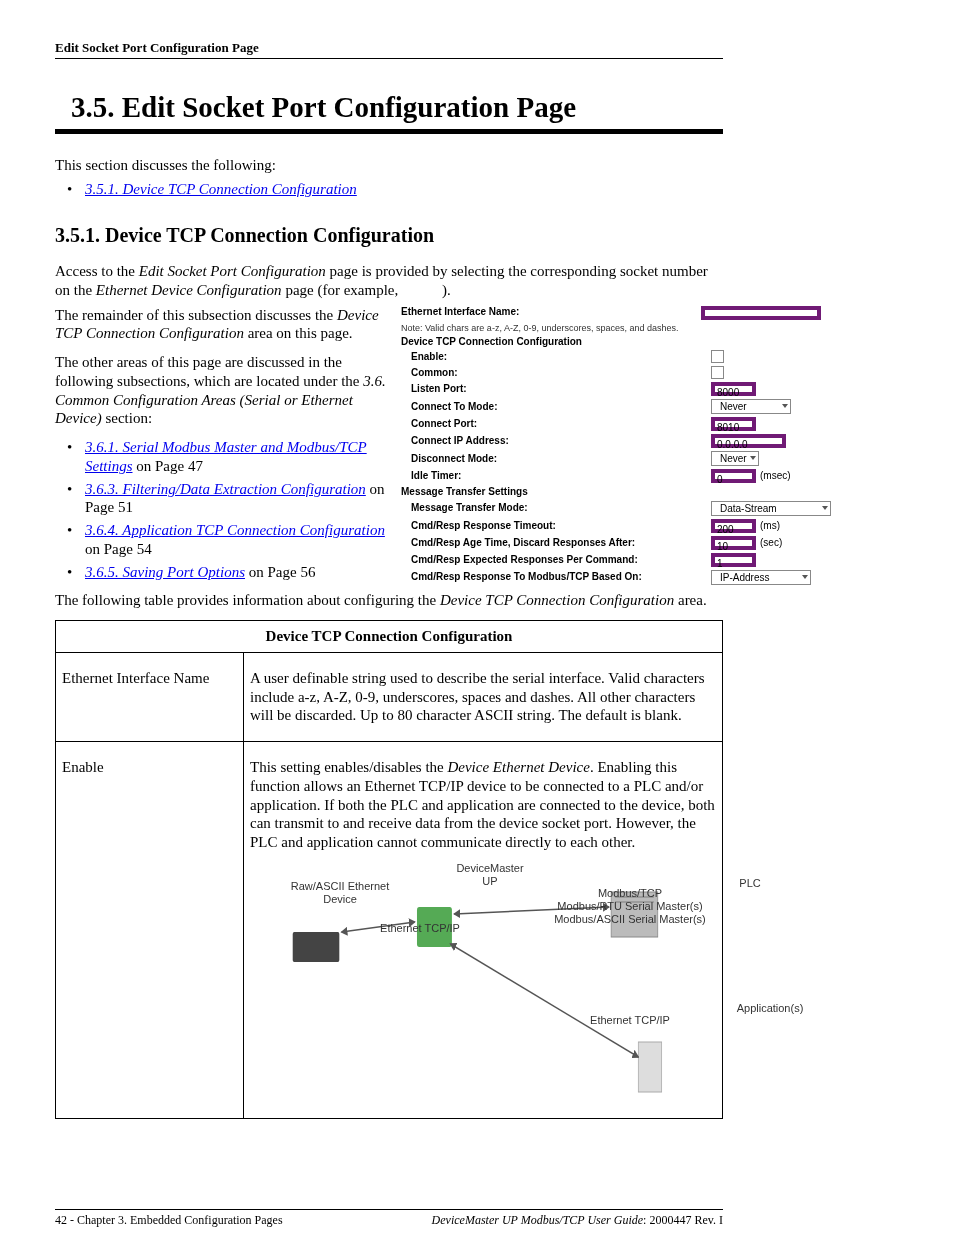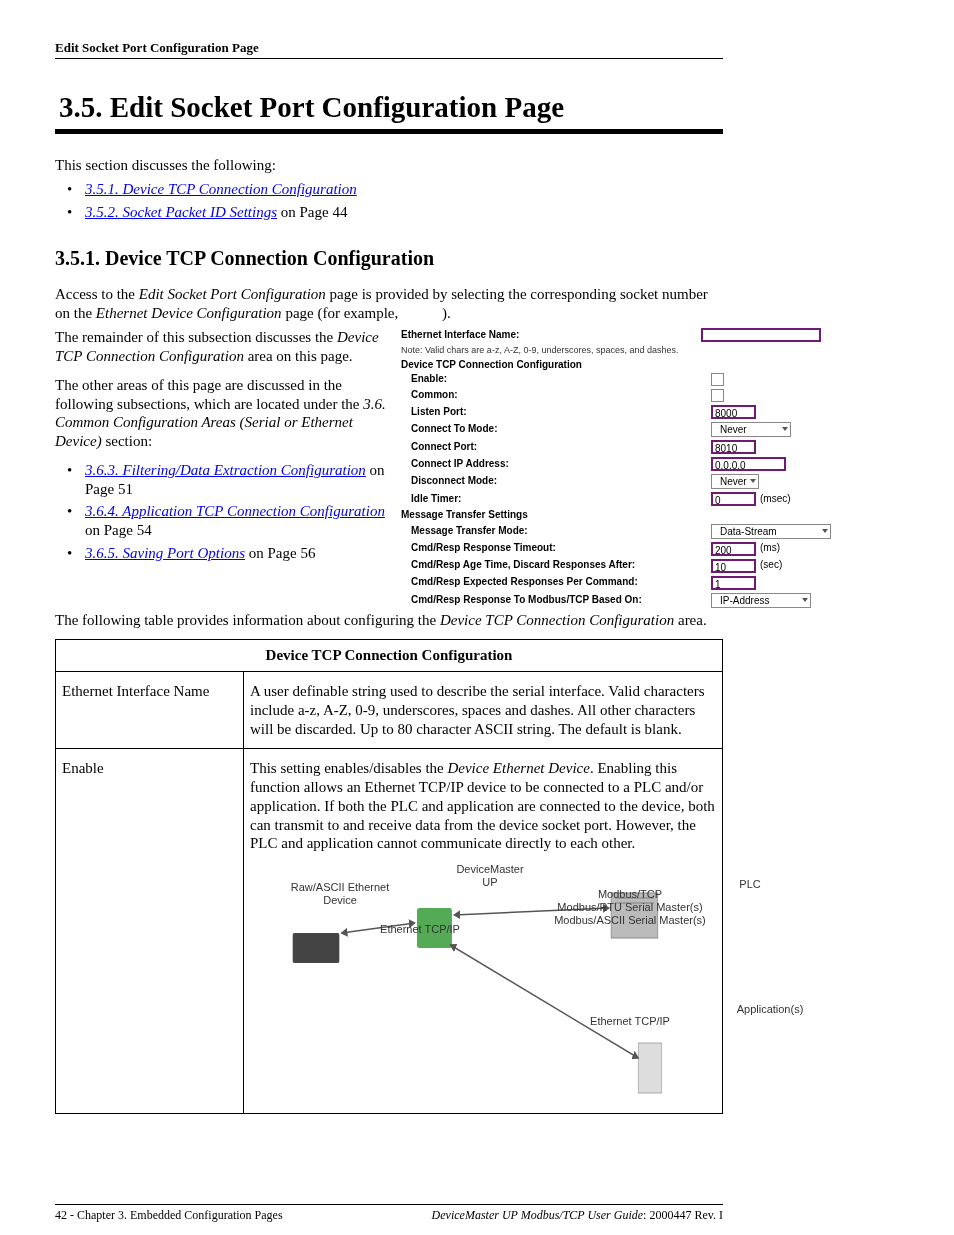--- a/index.html
+++ b/index.html
@@ -31,21 +31,21 @@
     margin-bottom:2px;
   }
   .thin-rule {
     border:none;
     border-top:1px solid #000;
     margin:0 0 30px 0;
   }
   .sect-title {
     font-weight:bold;
     font-size:29px;
-    margin:20px 0 4px 4px;
+    margin:20px 0 4px 16px;
   }
   .thick-rule {
     height:3px;
     background:#000;
     border-top:1px solid #000;
     position:relative;
     margin-bottom:22px;
   }
   .thick-rule::before {
     content:"";
@@ -126,21 +126,21 @@
     gap:4px;
   }
   .scr-checkbox {
     width:11px; height:11px;
     border:1px solid #888;
     background:#fff;
     display:inline-block;
   }
   .scr-input {
     height:14px;
-    border:2px solid #701a75;
+    border:4px solid #701a75;
     background:#fff;
     font-size:10px;
     padding:0 2px;
     line-height:14px;
     box-sizing:border-box;
     display:inline-block;
   }
   .scr-select {
     height:15px;
     border:1px solid #888;
@@ -162,21 +162,21 @@
   }
   .scr-unit { font-size:10px; }
   
   table.desc {
     border-collapse:collapse;
     width:100%;
     margin-top:10px;
   }
   table.desc th, table.desc td {
     border:1px solid #000;
-    padding:10px 6px;
+    padding:16px 6px;
     vertical-align:top;
     text-align:left;
     font-size:15px;
   }
   table.desc th {
     text-align:center;
     font-weight:bold;
     padding:6px;
   }
   
@@ -217,41 +217,39 @@
   <div class="running-head">Edit Socket Port Configuration Page</div>
   <hr class="thin-rule">
 
   <div class="sect-title">3.5. Edit Socket Port Configuration Page</div>
   <div class="thick-rule"></div>
 
   <p class="body-p">This section discusses the following:</p>
   <ul class="bullets">
     <li>
       <a href="#" class="link">3.5.1. Device TCP Connection Configuration</a><span></span>
-    </li>
-    <li>
-      <a href="#" class="link">3.5.2. Socket Packet ID Settings</a><span> on Page 44</span>
     </li>
   </ul>
 
   <div class="subsect-title">3.5.1. Device TCP Connection Configuration</div>
 
   <p class="body-p">
     <span>Access to the </span><span class="italic">Edit Socket Port Configuration</span><span> page is provided by selecting the corresponding socket number on the </span><span class="italic">Ethernet Device Configuration</span><span> page (for example, </span><span style="display:inline-block;width:40px"></span><span>).</span>
   </p>
 
   <div class="two-col">
     <div class="left">
       <p>
         <span>The remainder of this subsection discusses the </span><span class="italic">Device TCP Connection Configuration</span><span> area on this page.</span>
       </p>
       <p>
         <span>The other areas of this page are discussed in the following subsections, which are located under the </span><span class="italic">3.6. Common Configuration Areas (Serial or Ethernet Device)</span><span> section:</span>
       </p>
       <ul class="bullets">
+        <li><a href="#" class="link">3.6.1. Serial Modbus Master and Modbus/TCP Settings</a><span> on Page 47</span></li>
         <li><a href="#" class="link">3.6.3. Filtering/Data Extraction Configuration</a><span> on Page 51</span></li>
         <li><a href="#" class="link">3.6.4. Application TCP Connection Configuration</a><span> on Page 54</span></li>
         <li><a href="#" class="link">3.6.5. Saving Port Options</a><span> on Page 56</span></li>
       </ul>
     </div>
 
     <div class="screenshot">
       <div class="scr-row">
         <div class="scr-label">Ethernet Interface Name:</div>
         <div class="scr-ctrl">

